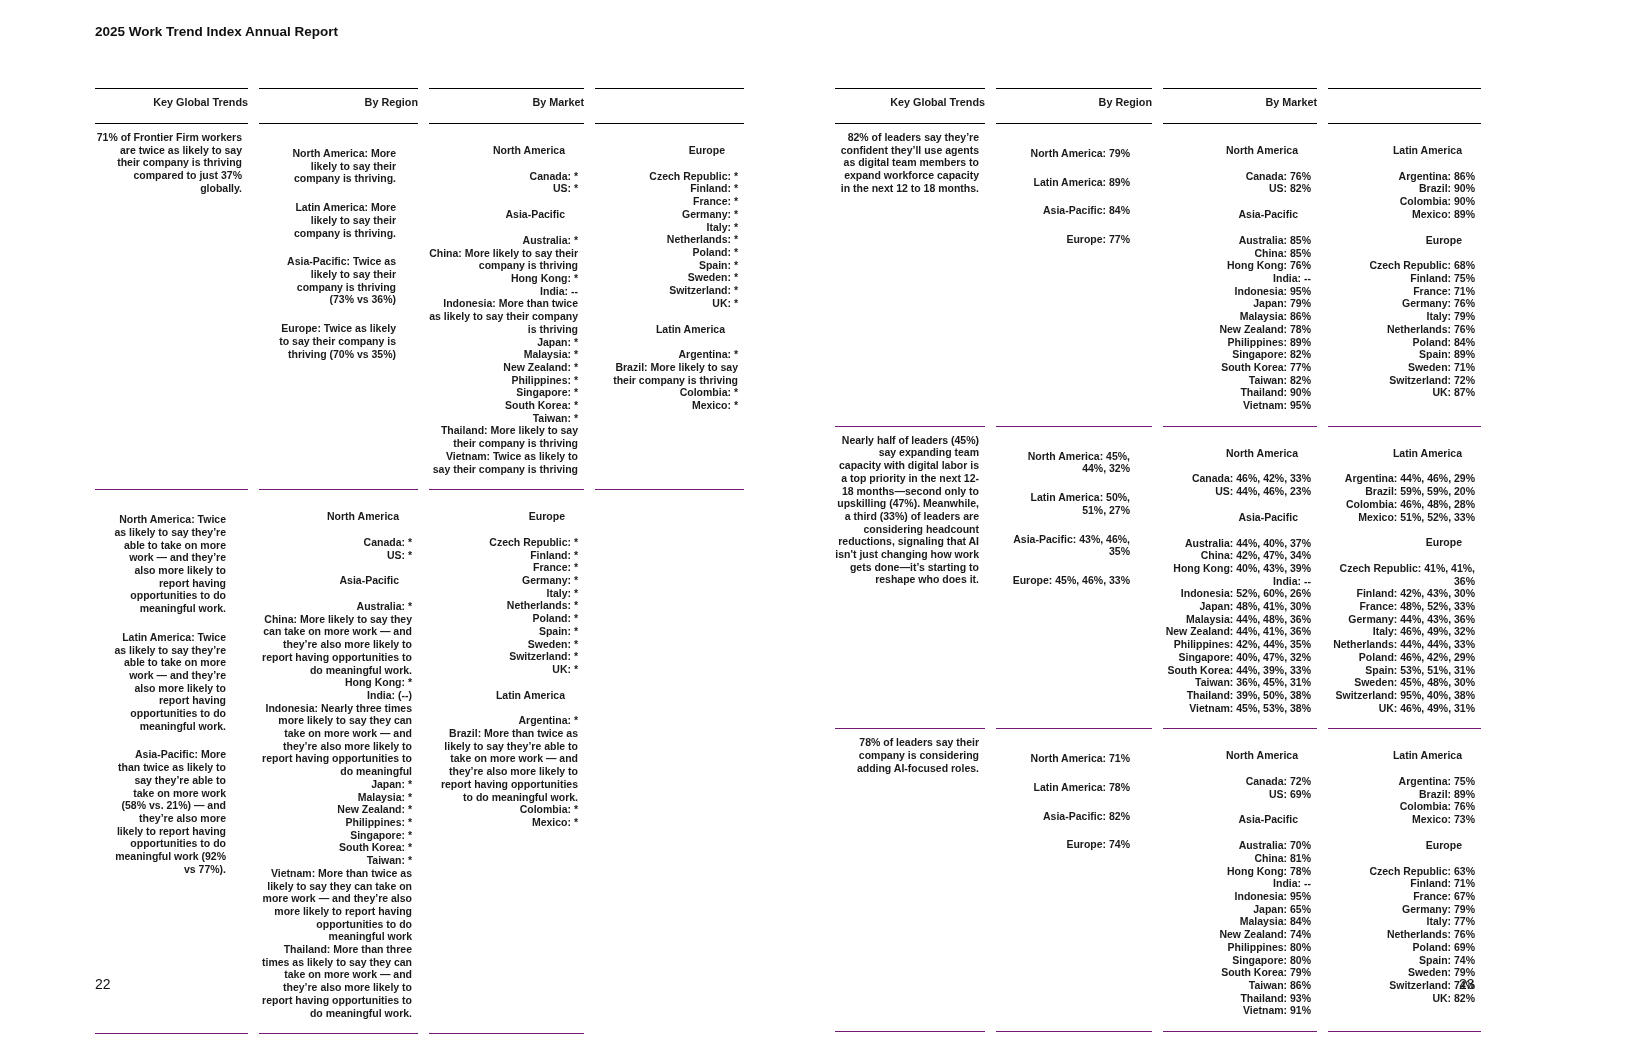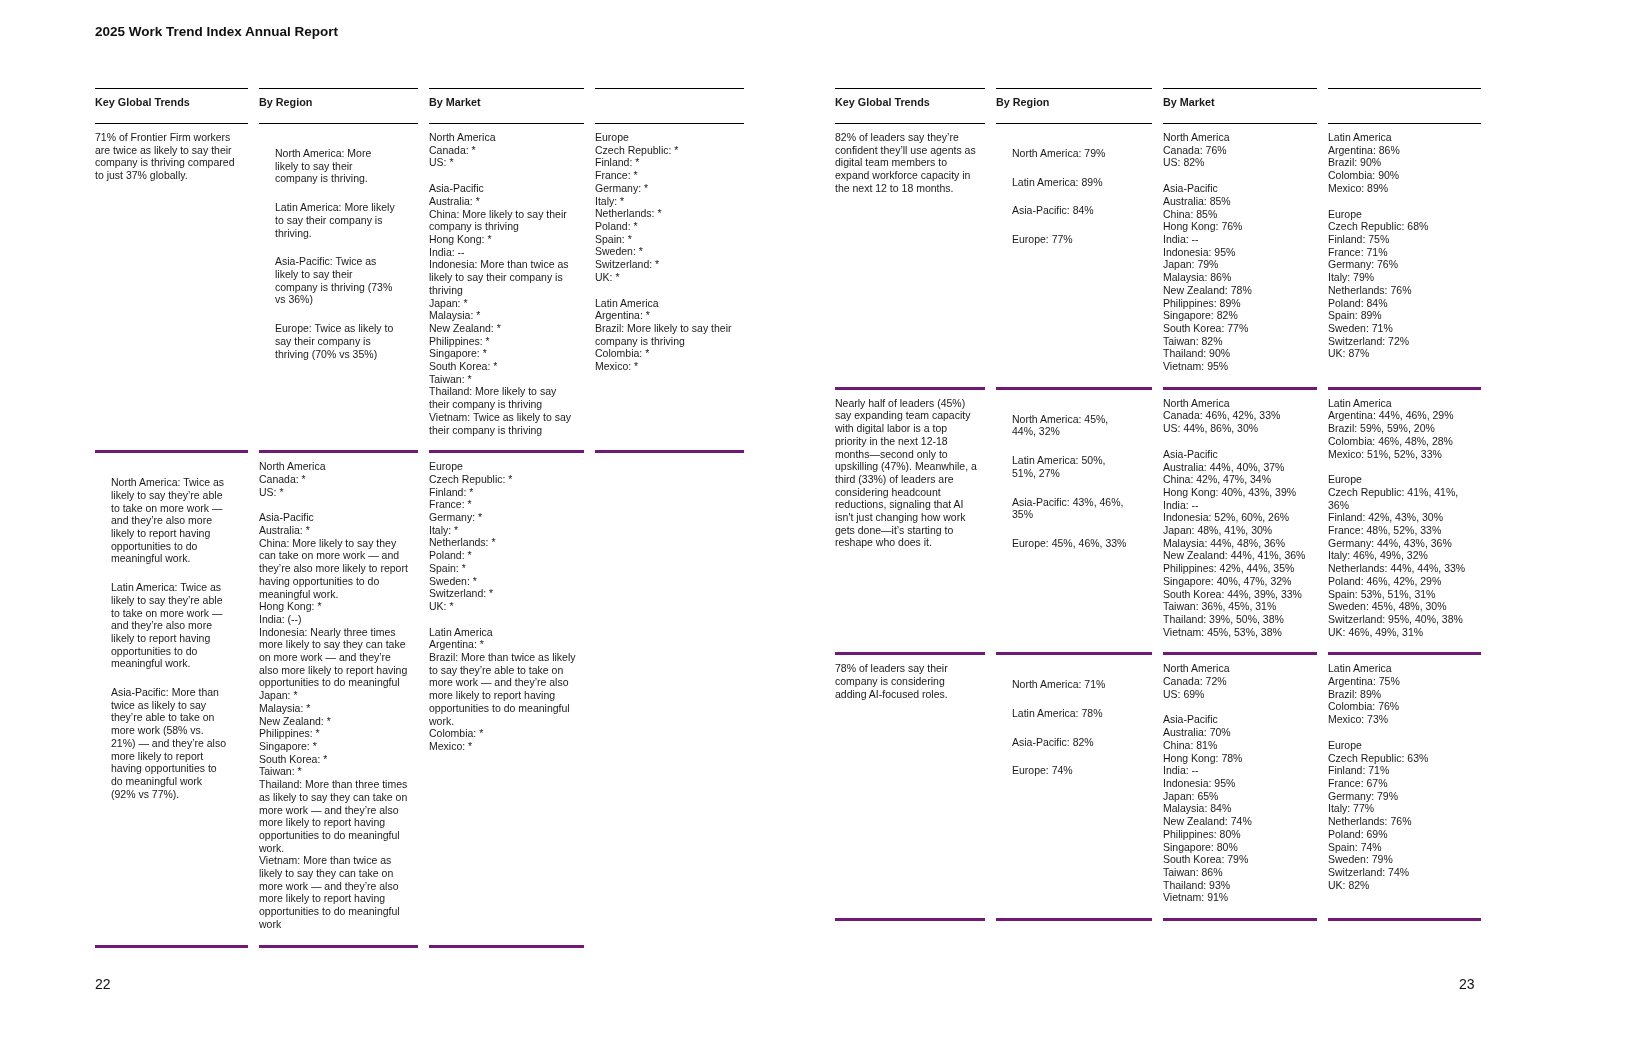--- a/index.html
+++ b/index.html
@@ -1,44 +1,45 @@
 <!DOCTYPE html>
 <html><head>
 <meta charset="utf-8">
 <style>
   html,body{margin:0;padding:0;}
   body{
     width:1632px;height:1056px;background:#ffffff;
     font-family:"Liberation Sans","DejaVu Sans",sans-serif;
     color:#1a1a1a;-webkit-font-smoothing:antialiased;
   }
-  .canvas{position:relative;width:1632px;height:1056px;background:#fff;overflow:hidden;}
+  .canvas{position:relative;width:1632px;height:1056px;background:#fff;overflow:hidden;text-align:right;}
   .report-title{
     position:absolute;left:95px;top:24px;
     font-size:13.5px;font-weight:bold;letter-spacing:0;color:#111;
   }
   .trend-table{position:absolute;top:88px;font-size:10.5px;line-height:1.21;}
   #table-left{left:95px;width:655px;}
   #table-right{left:835px;width:657px;}
   .thead,.trow{display:grid;column-gap:11px;}
   #table-left .thead,#table-left .trow{grid-template-columns:153px 159px 155px 149px;}
   #table-right .thead,#table-right .trow{grid-template-columns:150px 156px 154px 153px;}
   .thead .cell{
     border-top:1.5px solid #000;border-bottom:1px solid #000;
     padding:7px 0 14px 0;font-weight:bold;font-size:10.8px;
   }
   .trow .cell{
-    border-bottom:3px solid #701a75;
+    border-bottom:1px solid #701a75;
     padding:7px 6px 14px 0;
+    font-weight:bold;
   }
   .trend-para{white-space:pre-wrap;}
   .region-line{margin:16px;}
   .group{margin:0;}
   .group + .group{margin-top:13px;}
-  .group-heading{margin:0;}
+  .group-heading{margin:13px;}
   .group-item{margin:0;}
   .page-number{
     position:absolute;top:976px;font-size:14px;color:#111;
   }
   #page-number-left{left:95px;}
   #page-number-right{left:1459px;}
 </style>
 </head>
 <body>
 
@@ -129,22 +130,22 @@
             <div class="group-item">Hong Kong: *</div>
             <div class="group-item">India: (--)</div>
             <div class="group-item">Indonesia: Nearly three times more likely to say they can take on more work — and they’re also more likely to report having opportunities to do meaningful</div>
             <div class="group-item">Japan: *</div>
             <div class="group-item">Malaysia: *</div>
             <div class="group-item">New Zealand: *</div>
             <div class="group-item">Philippines: *</div>
             <div class="group-item">Singapore: *</div>
             <div class="group-item">South Korea: *</div>
             <div class="group-item">Taiwan: *</div>
+            <div class="group-item">Vietnam: More than twice as likely to say they can take on more work — and they’re also more likely to report having opportunities to do meaningful work</div>
             <div class="group-item">Thailand: More than three times as likely to say they can take on more work — and they’re also more likely to report having opportunities to do meaningful work.</div>
-            <div class="group-item">Vietnam: More than twice as likely to say they can take on more work — and they’re also more likely to report having opportunities to do meaningful work</div>
           </div>
         </div>
         <div class="cell">
           <div class="group">
             <div class="group-heading">Europe</div>
             <div class="group-item">Czech Republic: *</div>
             <div class="group-item">Finland: *</div>
             <div class="group-item">France: *</div>
             <div class="group-item">Germany: *</div>
             <div class="group-item">Italy: *</div>
@@ -237,21 +238,21 @@
         <div class="cell">
           <div class="region-line">North America: 45%, 44%, 32%</div>
           <div class="region-line">Latin America: 50%, 51%, 27%</div>
           <div class="region-line">Asia-Pacific: 43%, 46%, 35%</div>
           <div class="region-line">Europe: 45%, 46%, 33%</div>
         </div>
         <div class="cell">
           <div class="group">
             <div class="group-heading">North America</div>
             <div class="group-item">Canada: 46%, 42%, 33%</div>
-            <div class="group-item">US: 44%, 86%, 30%</div>
+            <div class="group-item">US: 44%, 46%, 23%</div>
           </div>
           <div class="group">
             <div class="group-heading">Asia-Pacific</div>
             <div class="group-item">Australia: 44%, 40%, 37%</div>
             <div class="group-item">China: 42%, 47%, 34%</div>
             <div class="group-item">Hong Kong: 40%, 43%, 39%</div>
             <div class="group-item">India: --</div>
             <div class="group-item">Indonesia: 52%, 60%, 26%</div>
             <div class="group-item">Japan: 48%, 41%, 30%</div>
             <div class="group-item">Malaysia: 44%, 48%, 36%</div>

